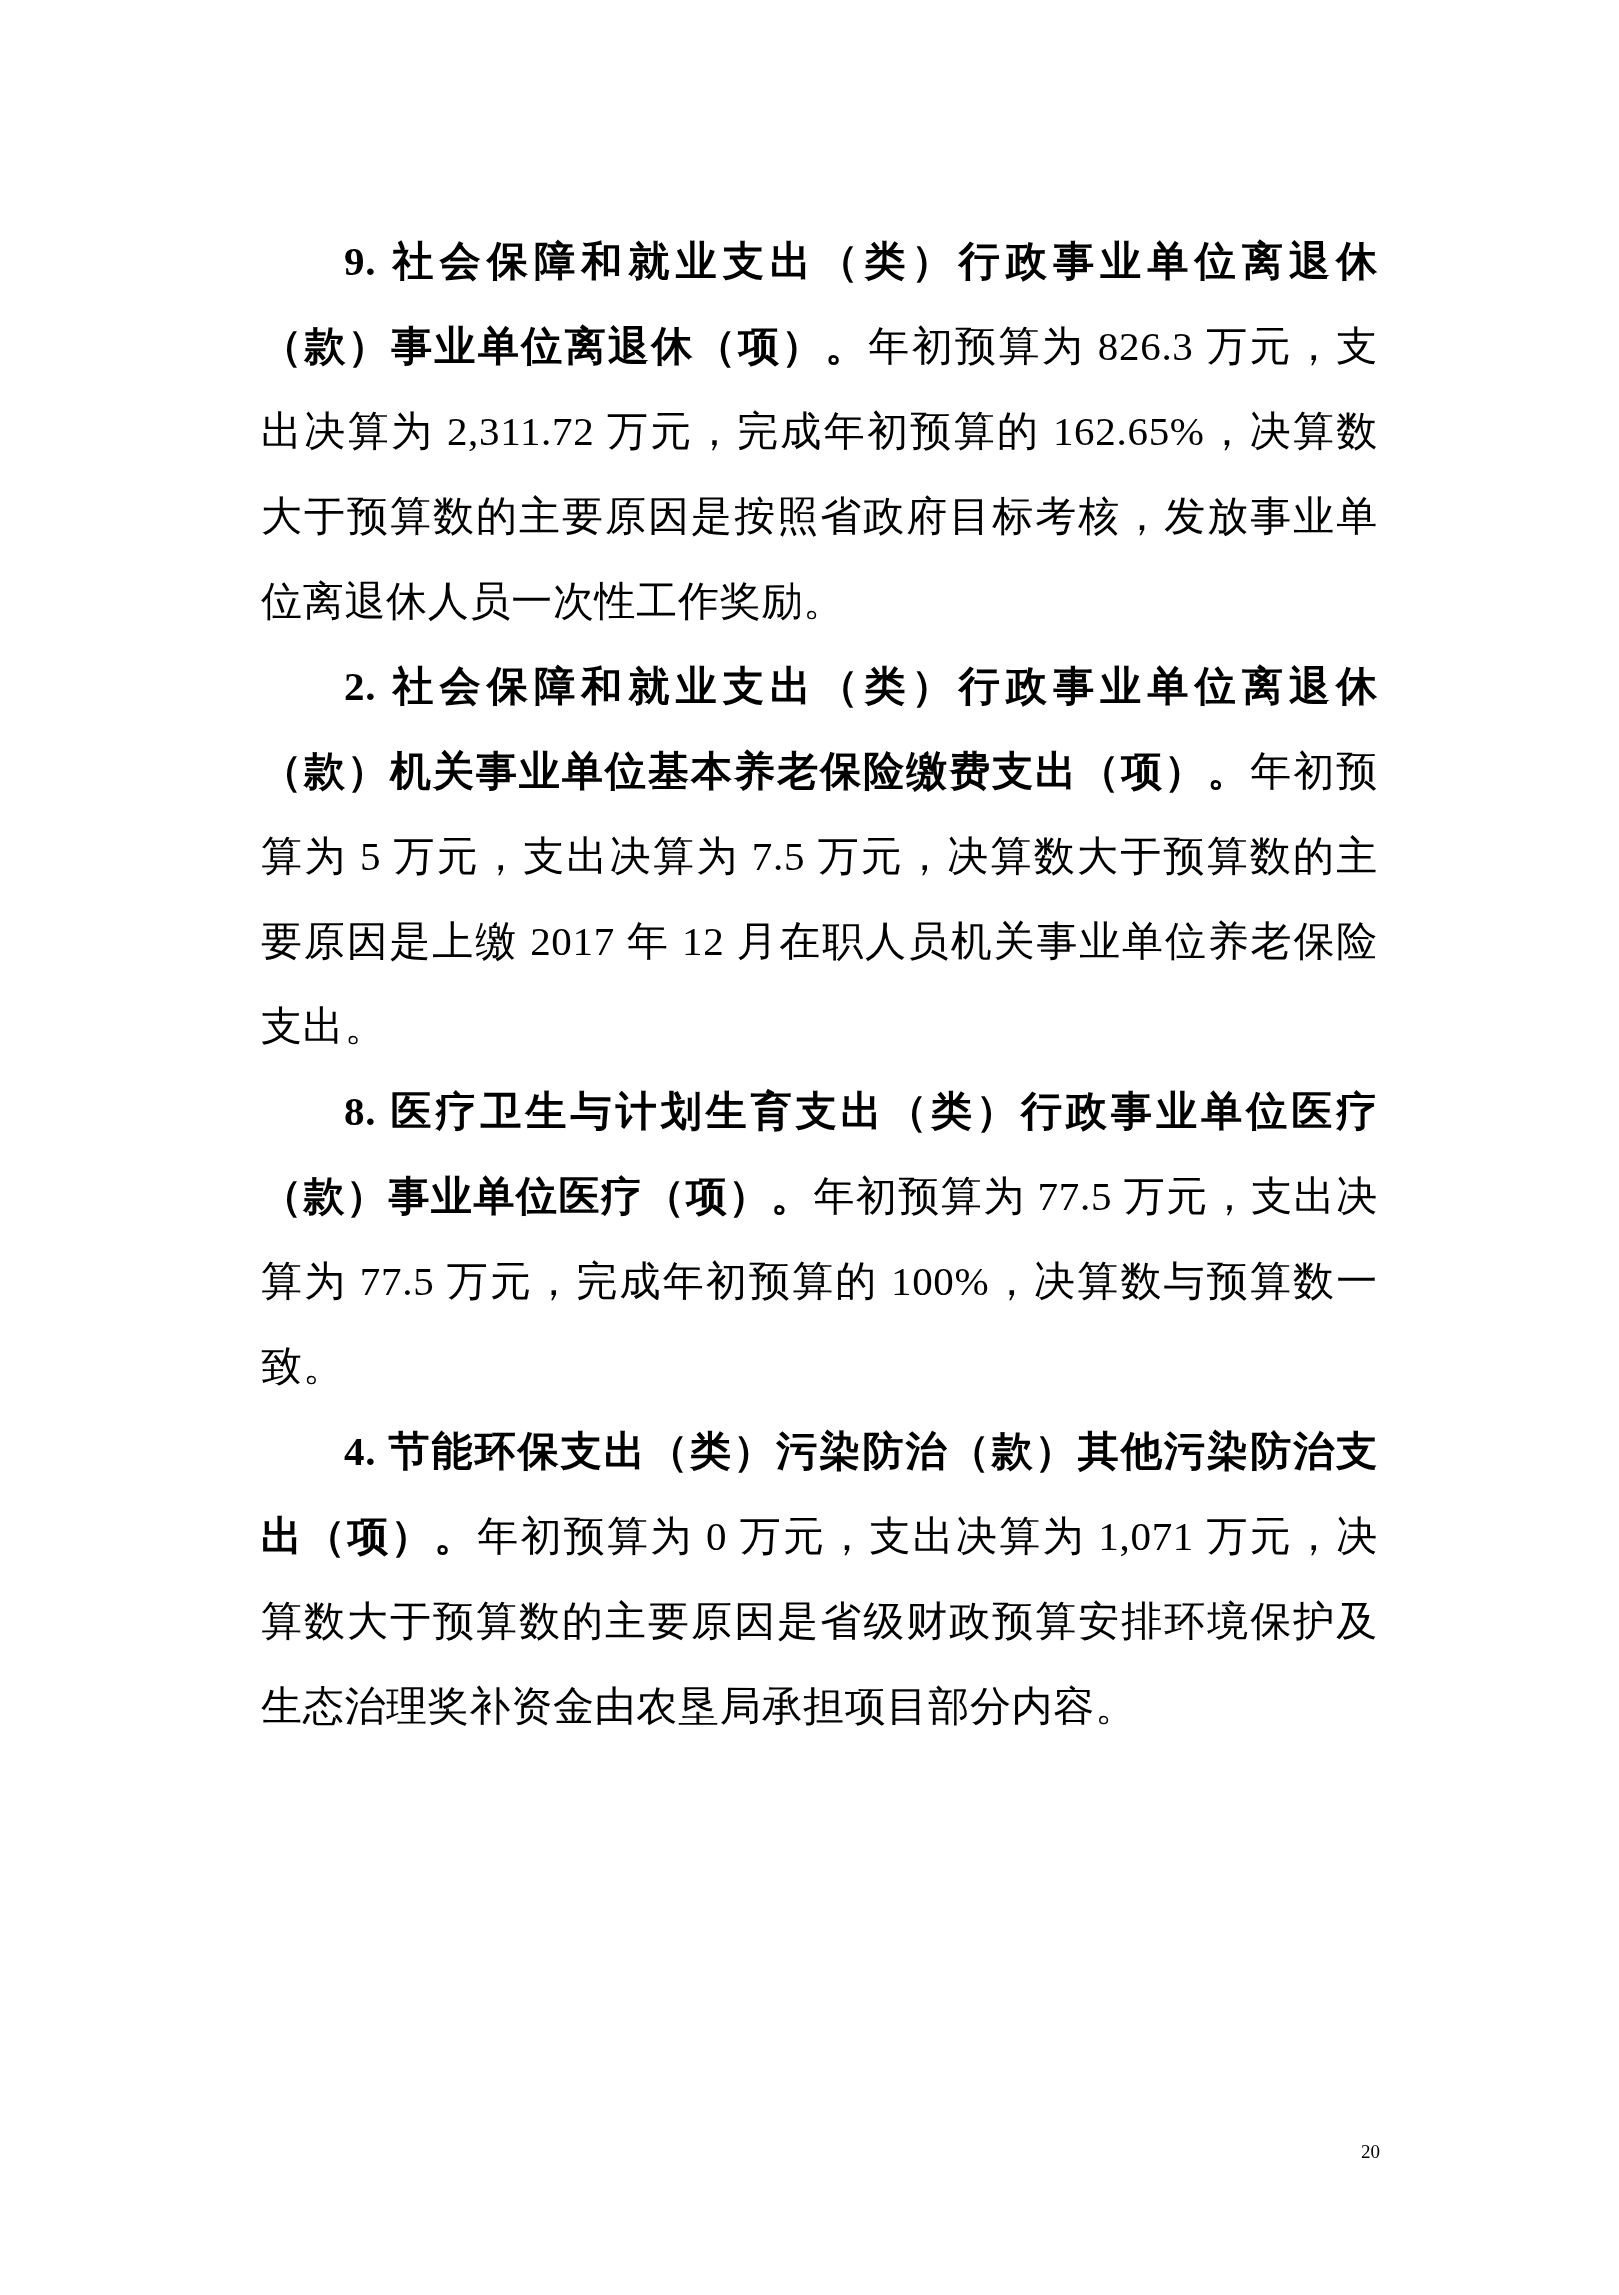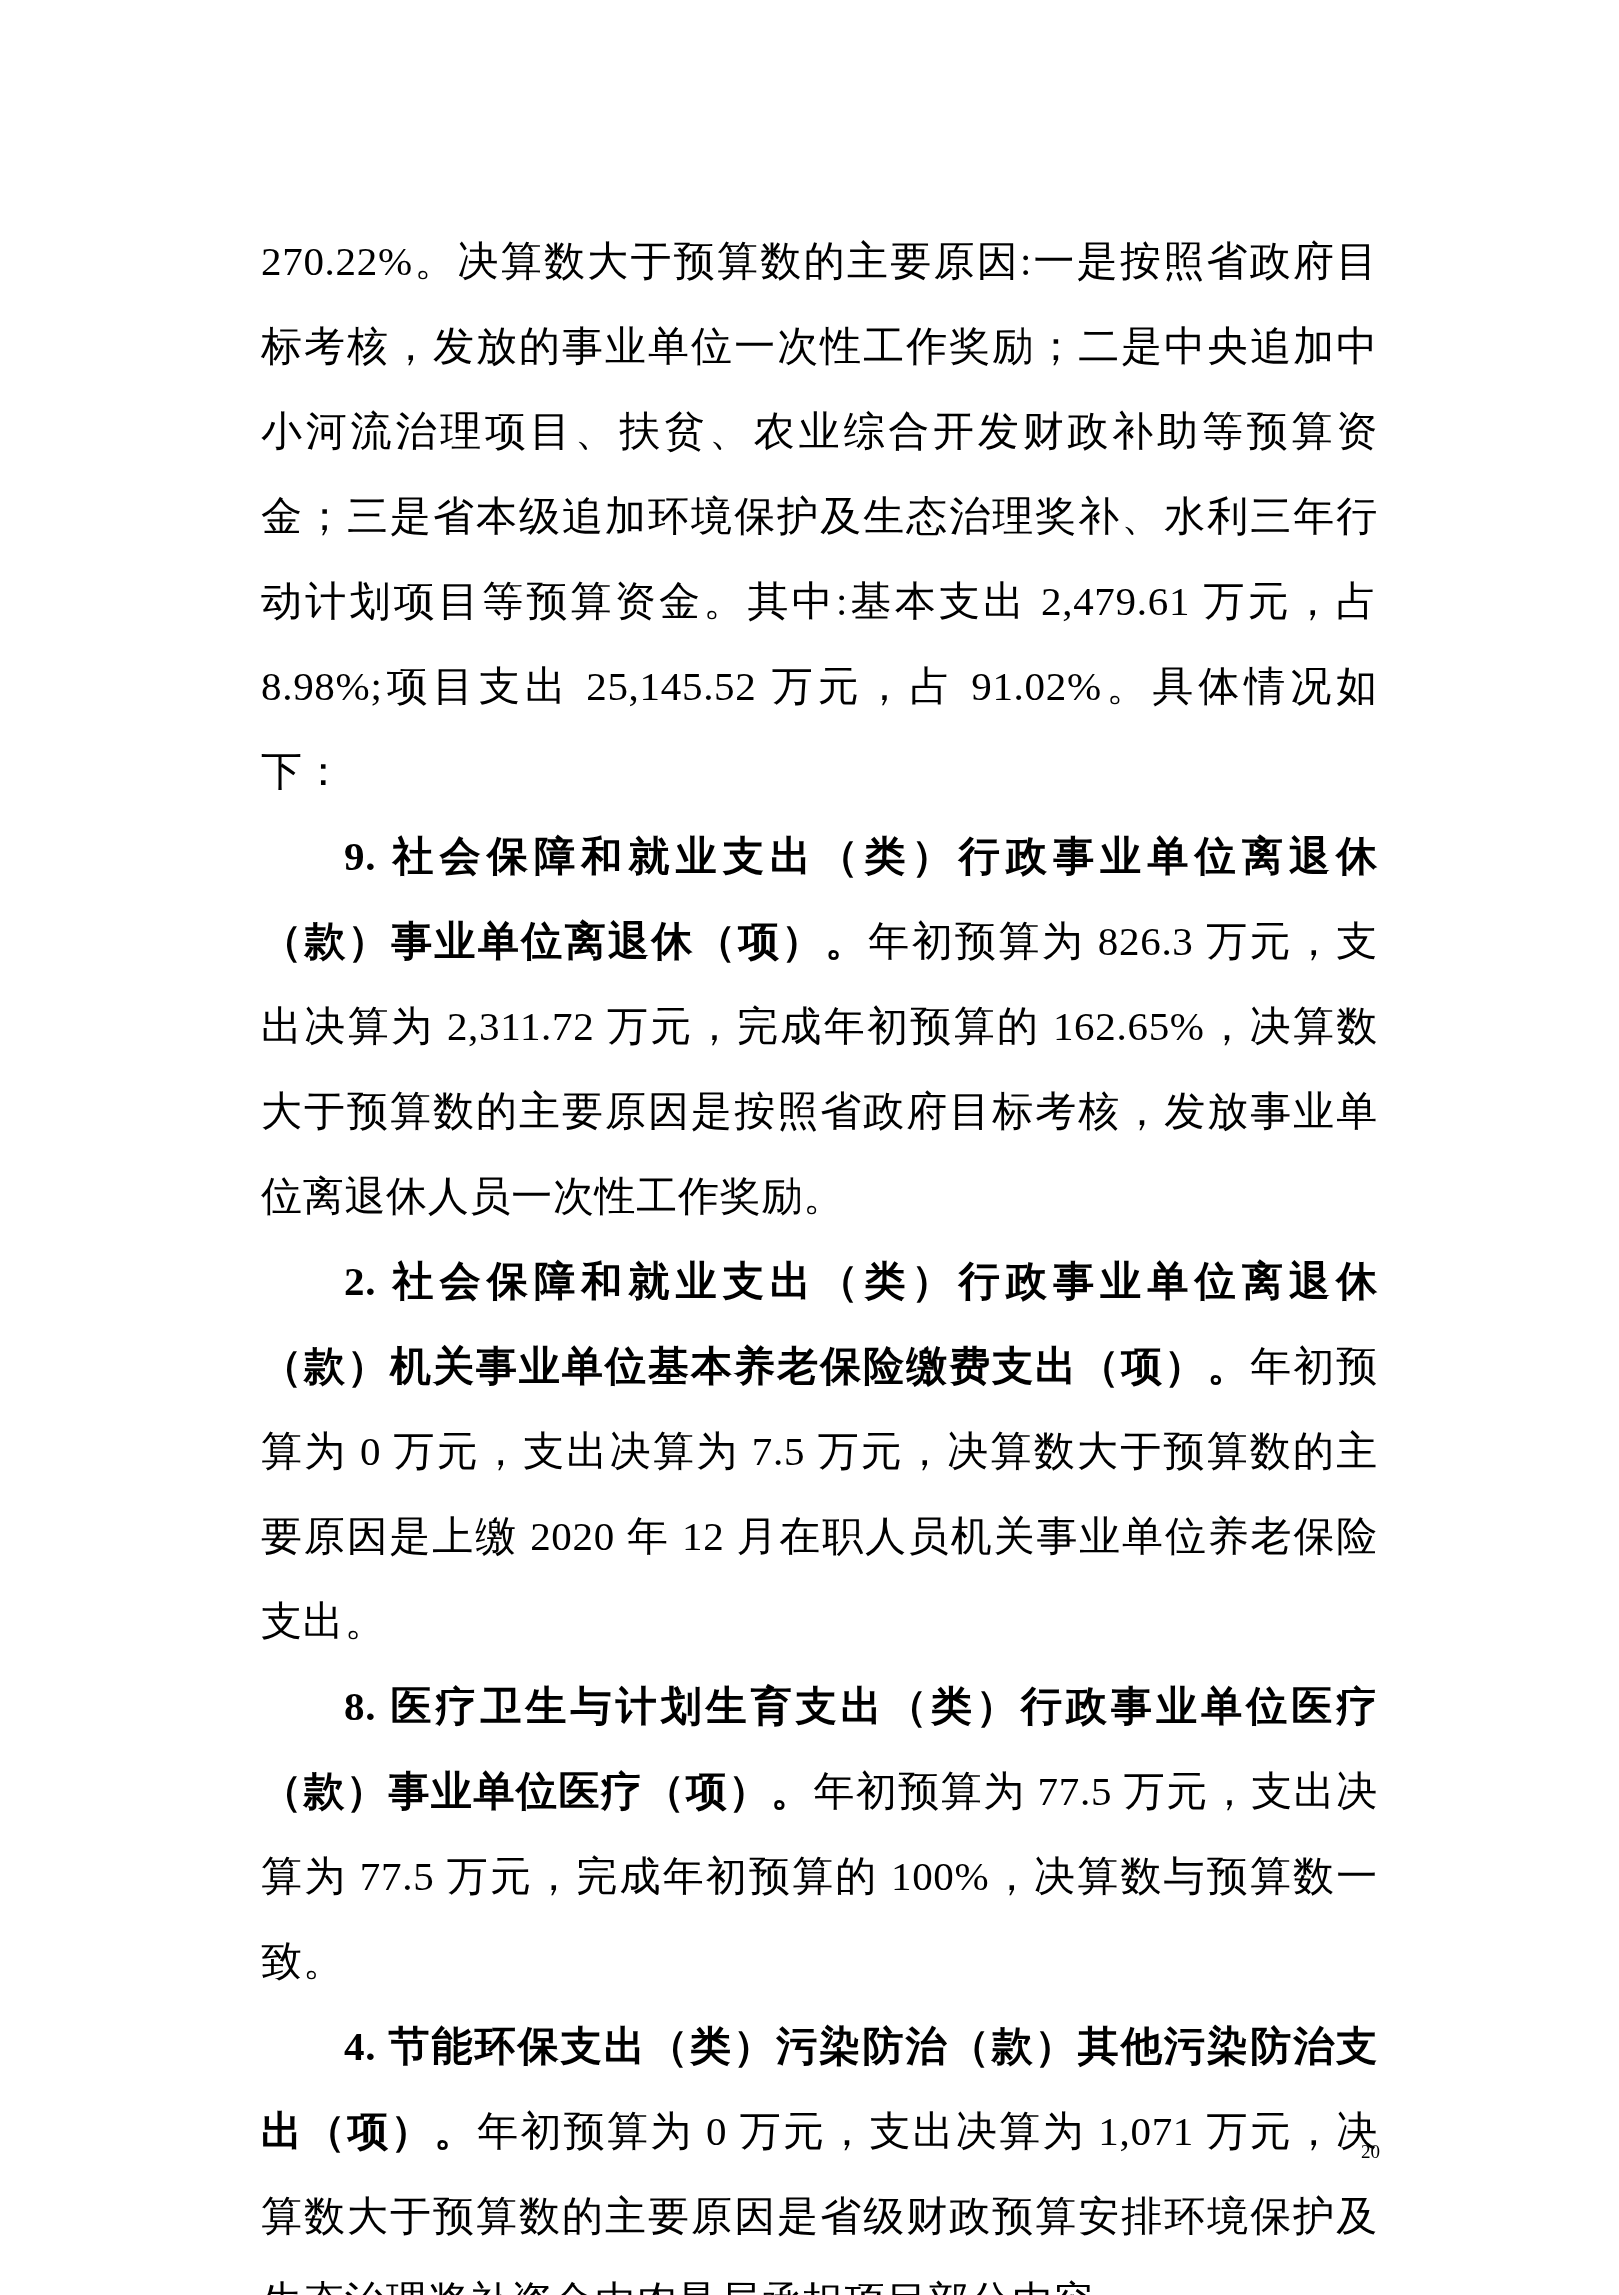--- a/index.html
+++ b/index.html
@@ -45,25 +45,24 @@
     line-height: 1.1;
     letter-spacing: 0;
   }
 </style>
 </head>
 <body>
 
 <div class="page">
   <div class="content">
 
-    <p class="para"><span>270.22%。决算数大于预算数的主要原因:一是按照省政府目标考核，发放的事业单位一次性工作奖励；二是中央追加中小河流治理项目、扶贫、农业综合开发财政补助等预算资金；三是省本级追加环境保护及生态治理奖补、水利三年行动计划项目等预算资金。其中:基本支出 2,479.61 万元，占 8.98%;项目支出 25,145.52 万元，占 91.02%。具体情况如下：</span></p>
 
     <p class="para indent"><span class="heading-bold">9. 社会保障和就业支出（类）行政事业单位离退休（款）事业单位离退休（项）。</span><span>年初预算为 826.3 万元，支出决算为 2,311.72 万元，完成年初预算的 162.65%，决算数大于预算数的主要原因是按照省政府目标考核，发放事业单位离退休人员一次性工作奖励。</span></p>
 
-    <p class="para indent"><span class="heading-bold">2. 社会保障和就业支出（类）行政事业单位离退休（款）机关事业单位基本养老保险缴费支出（项）。</span><span>年初预算为 0 万元，支出决算为 7.5 万元，决算数大于预算数的主要原因是上缴 2020 年 12 月在职人员机关事业单位养老保险支出。</span></p>
+    <p class="para indent"><span class="heading-bold">2. 社会保障和就业支出（类）行政事业单位离退休（款）机关事业单位基本养老保险缴费支出（项）。</span><span>年初预算为 5 万元，支出决算为 7.5 万元，决算数大于预算数的主要原因是上缴 2017 年 12 月在职人员机关事业单位养老保险支出。</span></p>
 
     <p class="para indent"><span class="heading-bold">8. 医疗卫生与计划生育支出（类）行政事业单位医疗（款）事业单位医疗（项）。</span><span>年初预算为 77.5 万元，支出决算为 77.5 万元，完成年初预算的 100%，决算数与预算数一致。</span></p>
 
     <p class="para indent"><span class="heading-bold">4. 节能环保支出（类）污染防治（款）其他污染防治支出（项）。</span><span>年初预算为 0 万元，支出决算为 1,071 万元，决算数大于预算数的主要原因是省级财政预算安排环境保护及生态治理奖补资金由农垦局承担项目部分内容。</span></p>
 
   </div>
 
   <div class="page-number">20</div>
 </div>
 

